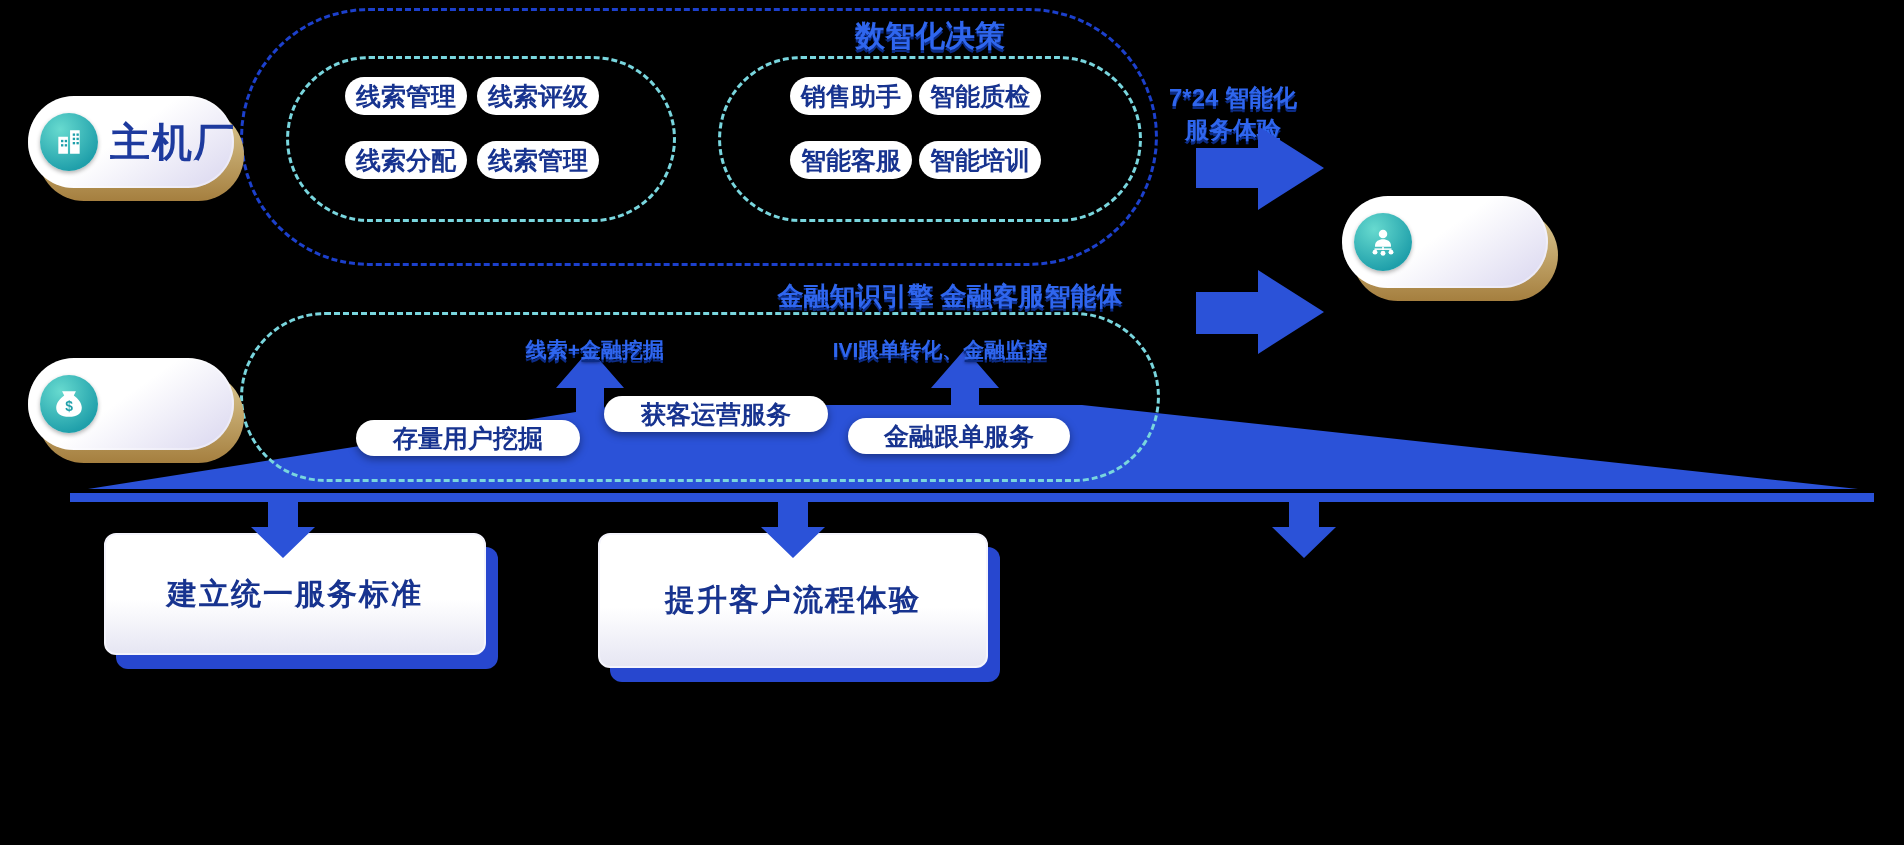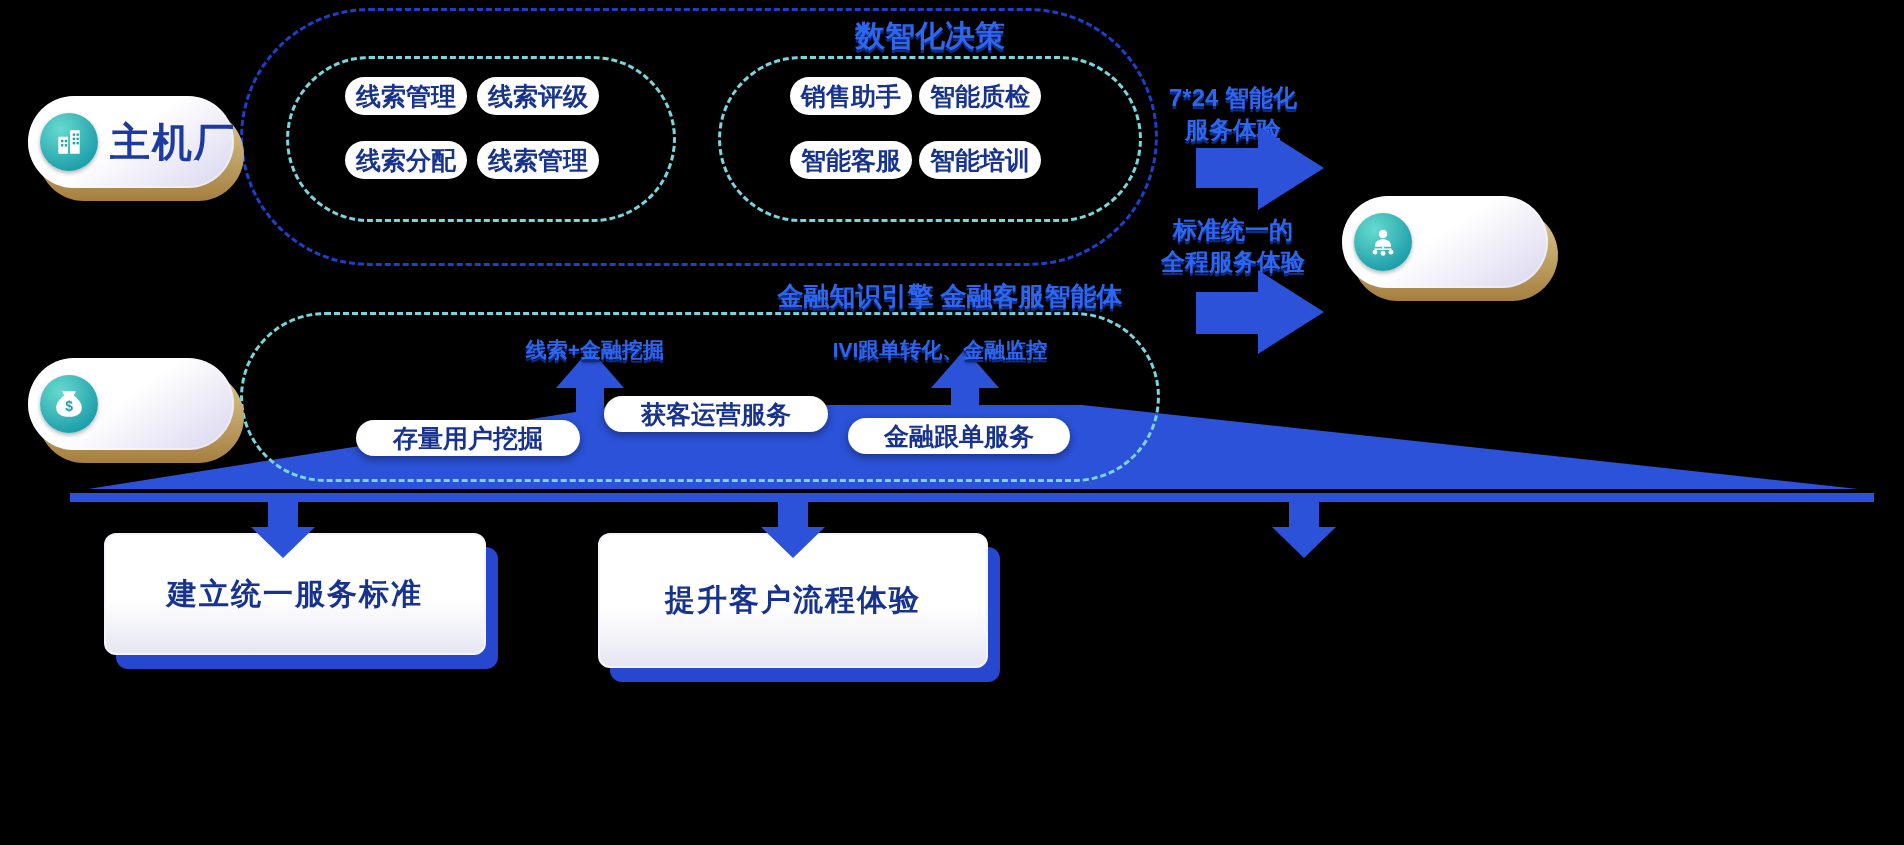--- a/index.html
+++ b/index.html
@@ -89,24 +89,20 @@
   <div class="cap t3d z-ui" style="left:795px; top:336px; width:290px;">IVI跟单转化、金融监控</div>
 
   <div class="pill z-ui" style="left:356px; top:420px; width:224px; height:36px;">存量用户挖掘</div>
   <div class="pill z-ui" style="left:604px; top:396px; width:224px; height:36px;">获客运营服务</div>
   <div class="pill z-ui" style="left:848px; top:418px; width:222px; height:36px;">金融跟单服务</div>
 
   <div class="rcap t3d z-ui" style="left:1138px; top:82px; width:190px;">
     <span>7*24 智能化</span><br>
     <span>服务体验</span>
   </div>
-  <div class="rcap t3d z-ui" style="left:1138px; top:214px; width:190px;">
-    <span>标准统一的</span><br>
-    <span>全程服务体验</span>
-  </div>
 
   <div class="card" style="left:104px; top:533px; width:382px; height:122px;">
     <div class="card-under"></div>
     <div class="card-body">
       <span class="card-label">建立统一服务标准</span>
     </div>
   </div>
   <div class="card" style="left:598px; top:533px; width:390px; height:135px;">
     <div class="card-under"></div>
     <div class="card-body">

